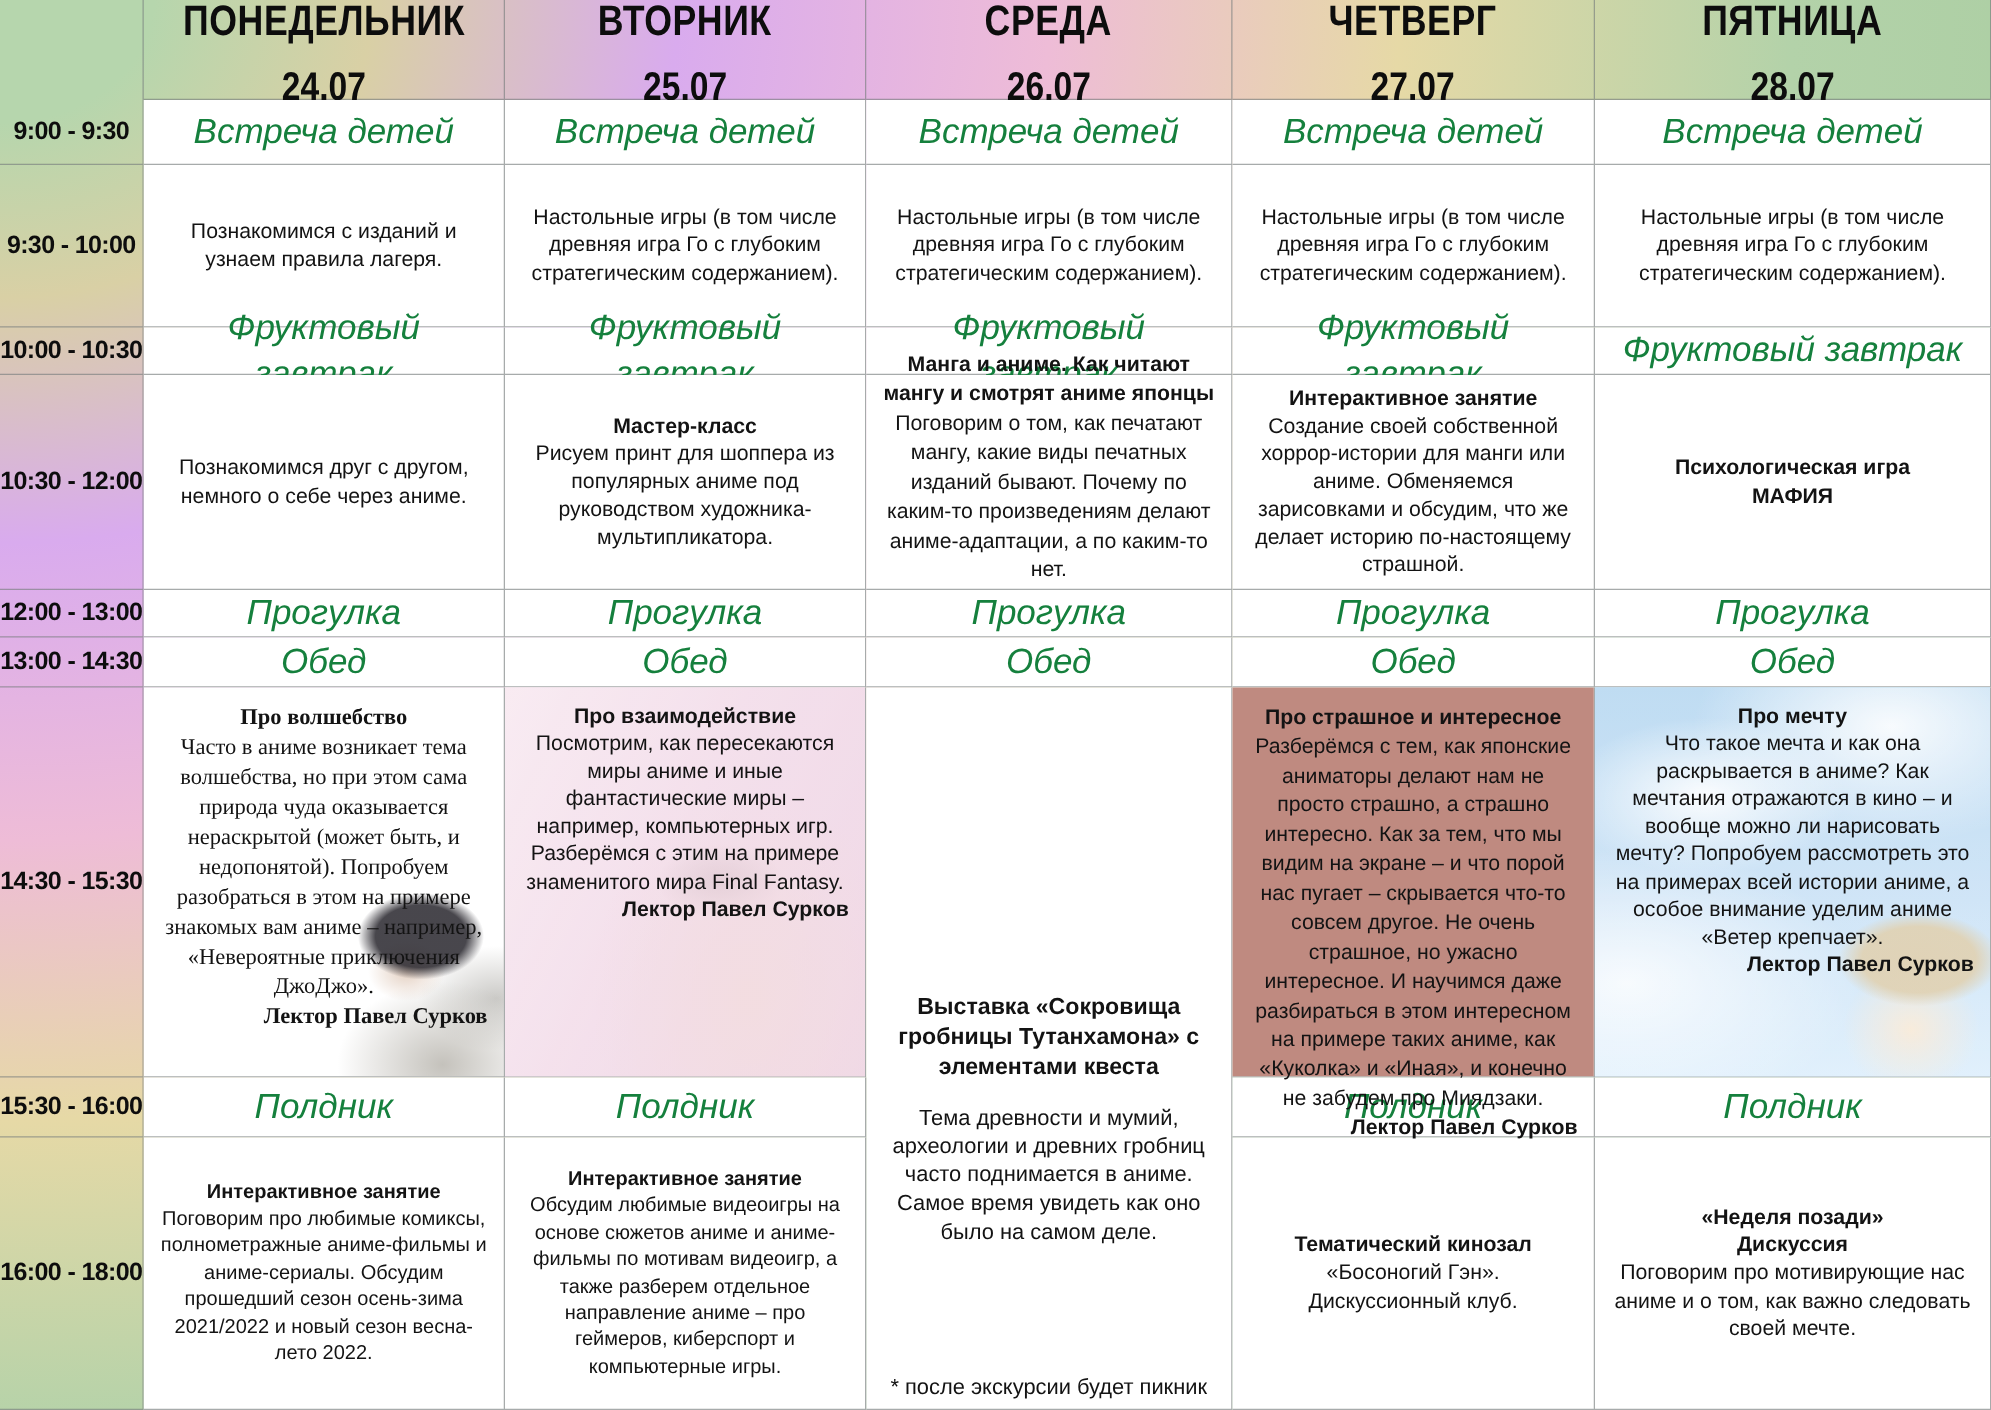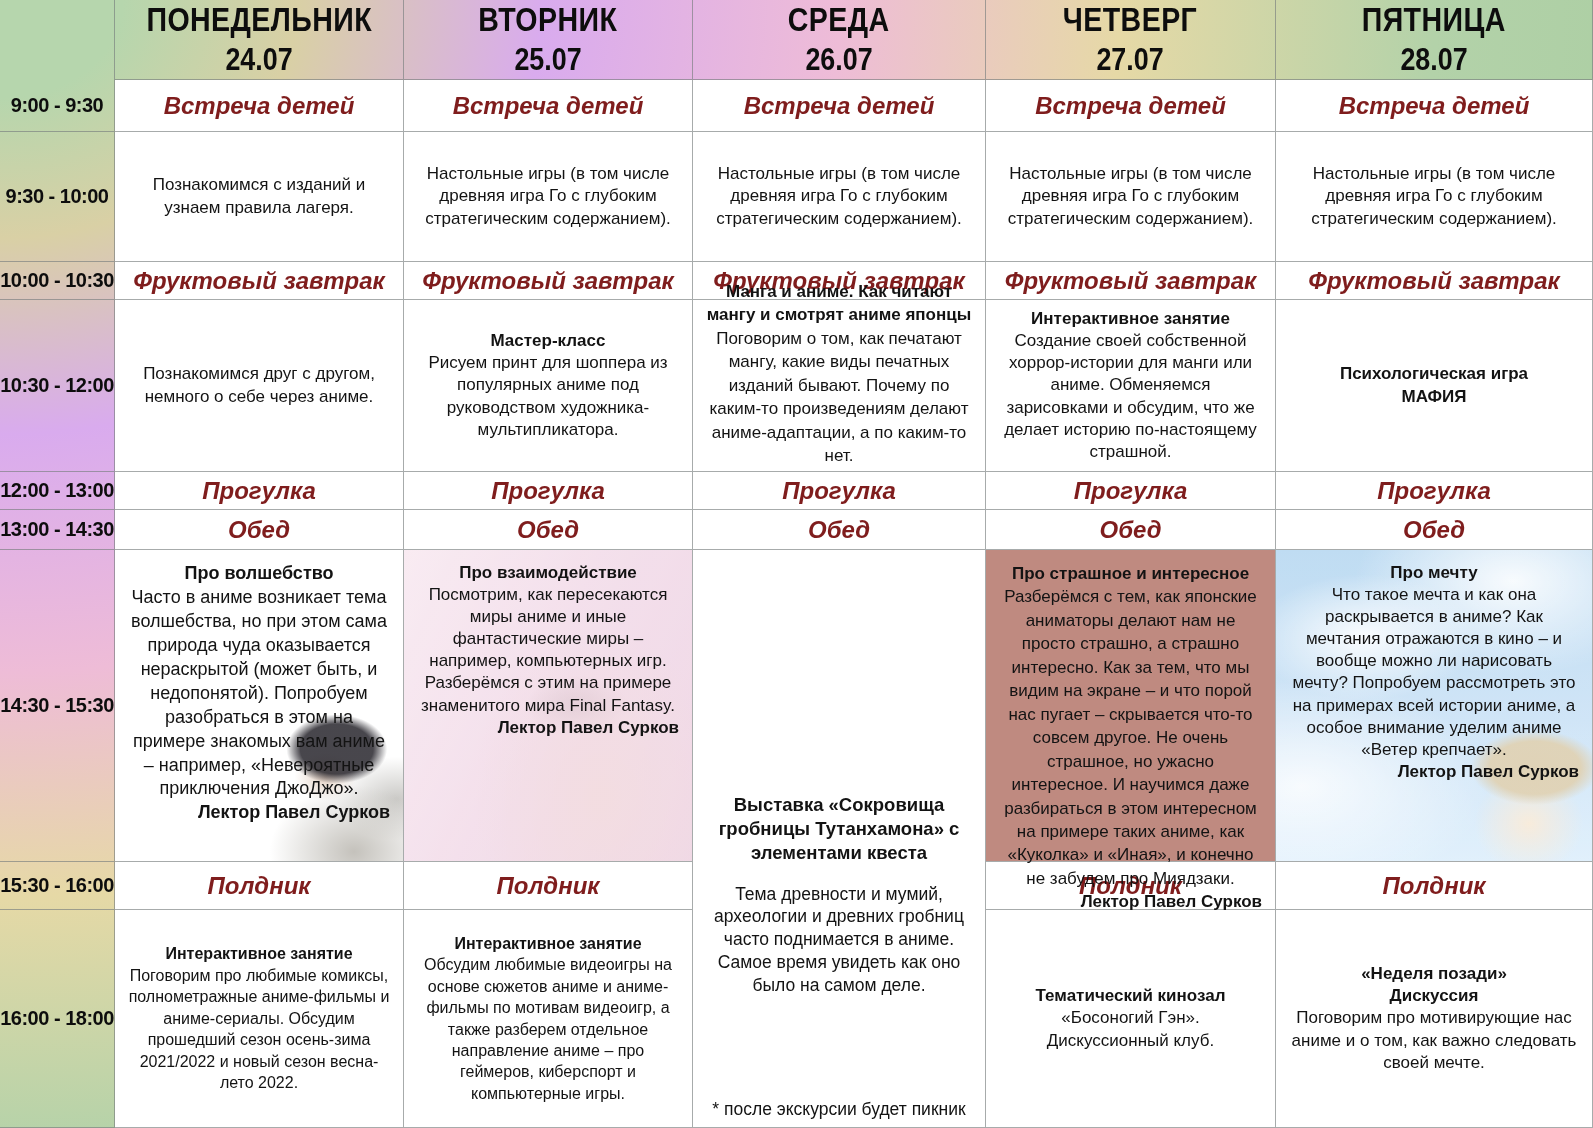--- a/index.html
+++ b/index.html
@@ -21,22 +21,22 @@
         #d9abee 31%,
         #eebcd7 48%,
         #e6d9a6 64%,
         #b3d2a9 82%, #a9cda1 100%);
     overflow:hidden;
   }
   .corner{border-right:1px solid var(--line);}
   .day-header{
     border-right:1px solid var(--line);
     border-bottom:1px solid var(--line);
-    display:flex;flex-direction:column;align-items:center;justify-content:center;
-    gap:4px;color:#0d0d0d;
+    display:flex;flex-direction:column;align-items:center;
+    gap:16px;color:#0d0d0d;
   }
   .day-name{font-weight:700;font-size:34px;transform:scaleX(0.84);white-space:nowrap;letter-spacing:0.5px;line-height:1.05;}
   .day-date{font-weight:700;font-size:32px;transform:scaleX(0.84);white-space:nowrap;line-height:1.1;}
   .time{
     border-right:1px solid var(--line);border-bottom:1px solid var(--line);
     display:flex;align-items:center;justify-content:center;
     font-weight:700;font-size:20px;white-space:nowrap;
     transform:none;letter-spacing:-0.5px;color:#0d0d0d;
   }
   .cell{
@@ -48,24 +48,24 @@
     text-align:center;
     padding:6px 13px;
     font-size:17px;line-height:1.3;
     box-sizing:border-box;
   }
   .title{font-weight:700;}
   .t2{font-weight:700;}
   .lect{font-weight:700;text-align:right;}
   .note{margin-top:102px;}
   .title:empty,.t2:empty,.text:empty,.lect:empty,.note:empty{display:none;}
-  .meal{font-style:italic;font-size:24px;color:#7f1d1d;font-weight:bold;}
+  .meal{font-style:italic;font-size:28px;color:#15803d;}
   .top{justify-content:flex-start;padding-top:12px;}
   .small{font-size:17px;line-height:1.38;}
-  .big{font-size:18px;line-height:1.33;}
+  .big{font-size:18px;line-height:1.33;font-family:Liberation Serif, serif;}
   .mid{font-size:16px;line-height:1.34;}
   .span3{grid-row:span 3;}
   .wedbig{justify-content:flex-end;padding-top:96px;}
   .wedbig .title{font-size:18.5px;line-height:1.28;margin-bottom:18px;}
   .wedbig .text{font-size:17.5px;}
   .wedbig .note{font-size:17.5px;}
   .art{position:absolute;inset:0;}
   .inner{position:relative;z-index:1;width:100%;}
   
   .art-jojo{

